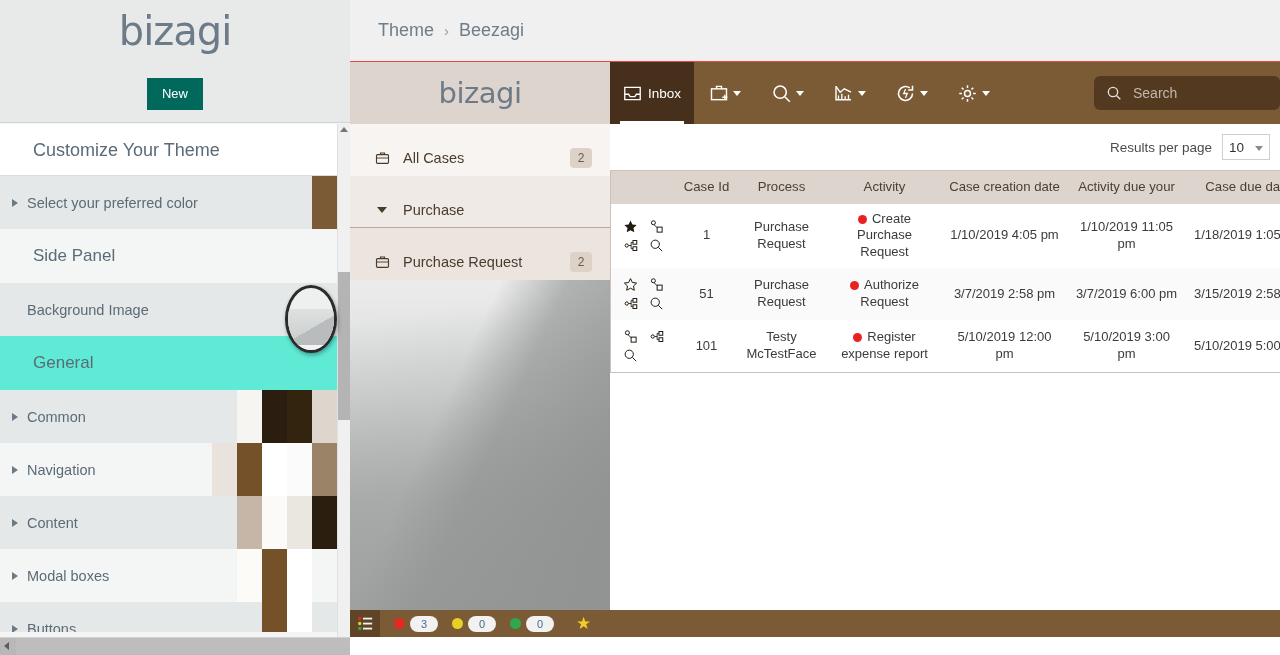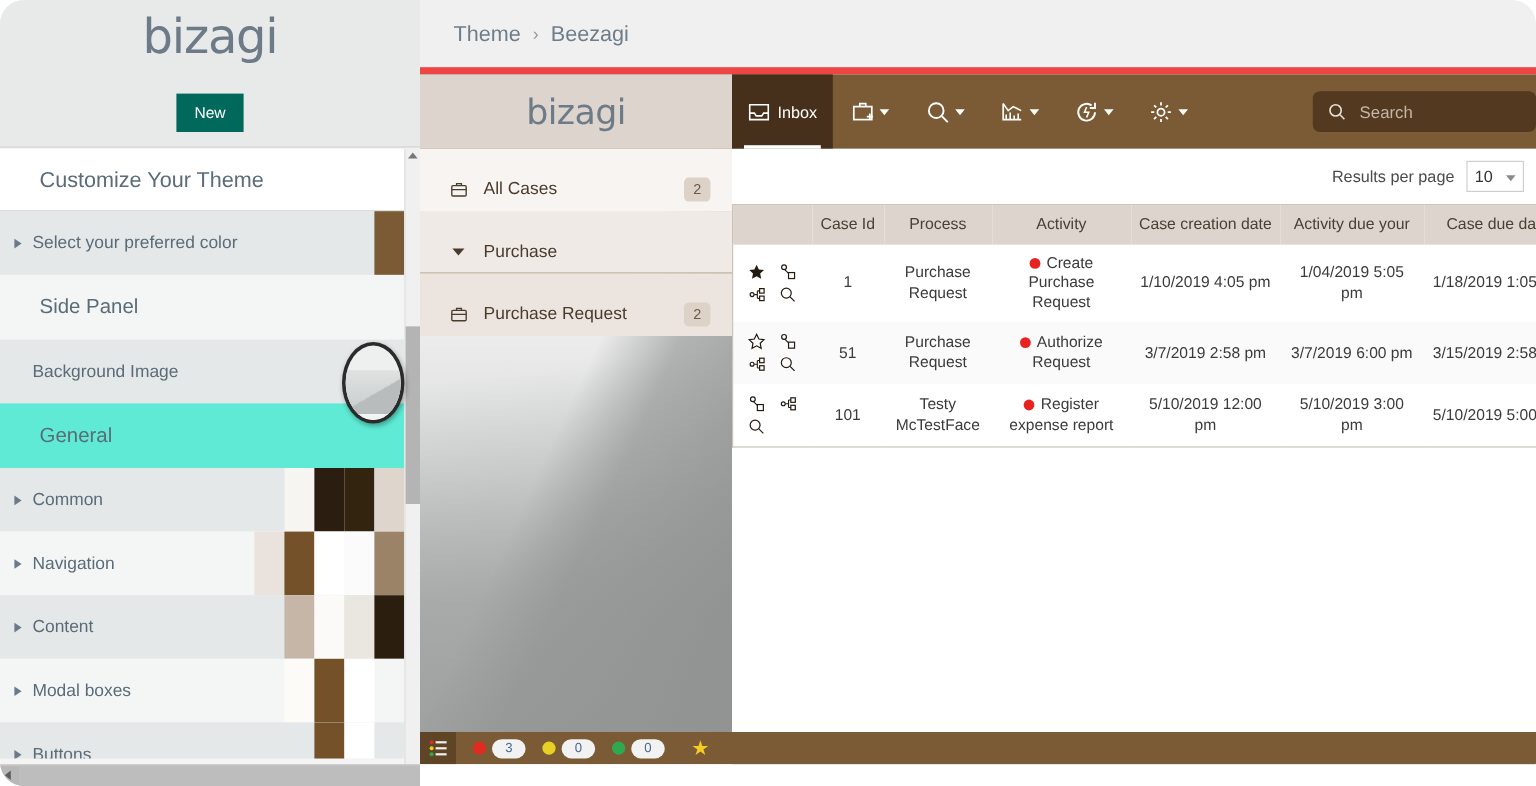--- a/index.html
+++ b/index.html
@@ -3,21 +3,21 @@
 <meta charset="utf-8">
 <style>
   * { box-sizing: border-box; }
   html, body {
     margin: 0; padding: 0;
     width: 1280px; height: 655px;
     overflow: hidden;
     font-family: "Liberation Sans", sans-serif;
     background: #ffffff;
   }
-  #root { position: relative; width: 1280px; height: 655px; overflow: hidden; border-radius: 20px; }
+  #root { position: relative; width: 1280px; height: 655px; overflow: hidden; }
 
   
   .editor-panel {
     position: absolute; left: 0; top: 0; width: 350px; height: 655px;
     background: #f4f4f4;
   }
   .editor-head {
     position: absolute; left: 0; top: 0; width: 350px; height: 123px;
     background: #e8eaea;
     border-bottom: 1px solid #d2d5d5;
@@ -142,21 +142,21 @@
   
   .preview {
     position: absolute; left: 350px; top: 0; width: 930px; height: 655px;
     background: #ffffff;
   }
   .breadcrumb {
     position: absolute; left: 0; top: 0; width: 930px; height: 62px;
     background: #f0f0f0;
     display: flex; align-items: center;
     padding-left: 28px;
-    border-bottom: 6px solid #ef4444;
+    border-bottom: 1px solid #ef4444;
   }
   .crumb { font-size: 18px; color: #6e7d89; }
   .crumb-sep {
     margin: 0 10px; color: #8d9aa5; font-size: 15px;
   }
 
   
   .app-topbar {
     position: absolute; left: 0; top: 62px; width: 930px; height: 62px;
     background: #7a5b35;
@@ -624,21 +624,21 @@
                       <path d="M15 15l6 6" stroke="#231a10" stroke-width="1.6"></path>
                     </svg>
                 </span>
               </td>
               <td>1</td>
               <td>Purchase Request</td>
               <td class="actcell">
                 <span class="dot-red"></span><span>Create Purchase Request</span>
               </td>
               <td>1/10/2019 4:05 pm</td>
-              <td>1/04/2019 5:05 pm</td>
+              <td>1/10/2019 11:05 pm</td>
               <td>1/18/2019 1:05 pm</td>
             </tr>
 
             <tr class="r1">
               <td class="icons">
                 <span class="icon-grid">
                   <svg width="15" height="15" viewBox="0 0 24 24">
                       <path d="M12 2.5l3 6.3 6.8.9-5 4.7 1.3 6.8-6.1-3.3-6.1 3.3 1.3-6.8-5-4.7 6.8-.9z" fill="none" stroke="#231a10" stroke-width="1.6"></path>
                     </svg>
                   <svg width="15" height="15" viewBox="0 0 24 24">

